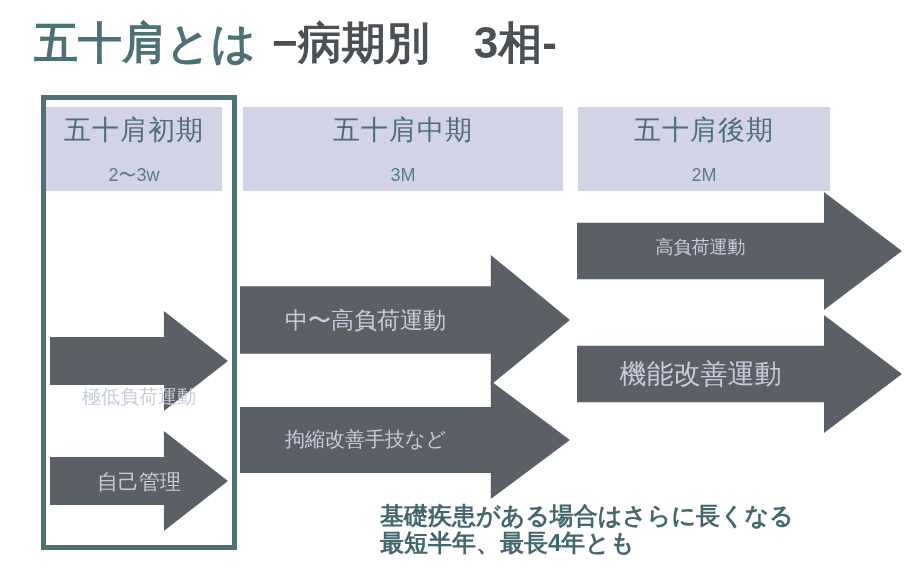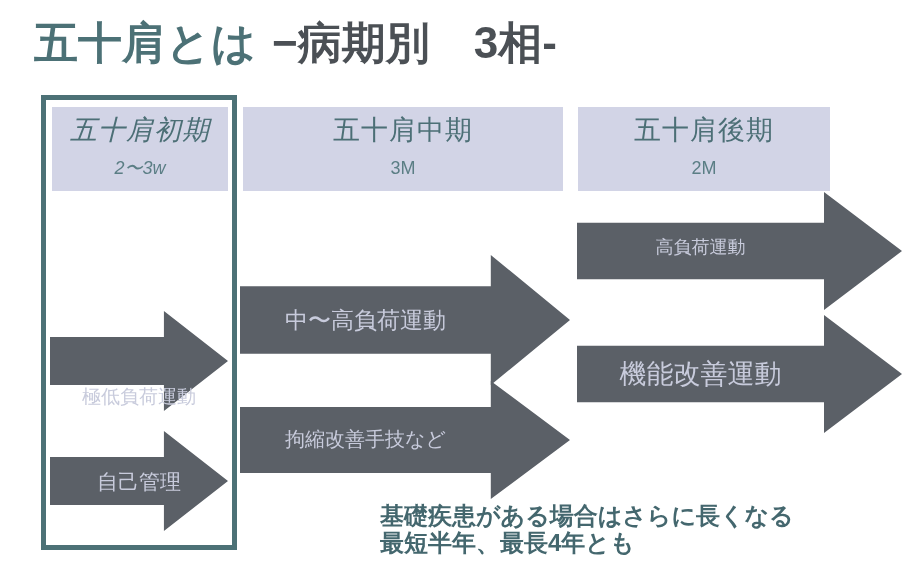--- a/index.html
+++ b/index.html
@@ -52,25 +52,25 @@
     font-size: 27px;
     line-height: 1.25;
     letter-spacing: 1px;
     font-weight: normal;
     color: #4c6f76;
   }
   .phase-dur {
     display: block;
     font-size: 18px;
     line-height: 1.3;
-    margin-top: 9px;
+    margin-top: 16px;
     color: #5b7e85;
   }
 
-  #phase-box-1 { left: 52px;  top: 107px; width: 176px; height: 84px; font-style: italic; }
+  #phase-box-1 { left: 46px;  top: 107px; width: 176px; height: 84px; }
   #phase-box-2 { left: 243px; top: 107px; width: 320px; height: 84px; }
   #phase-box-3 { left: 578px; top: 107px; width: 252px; height: 84px; }
 
   
   #focus-frame {
     position: absolute;
     left: 41px;
     top: 95px;
     width: 196px;
     height: 455px;

